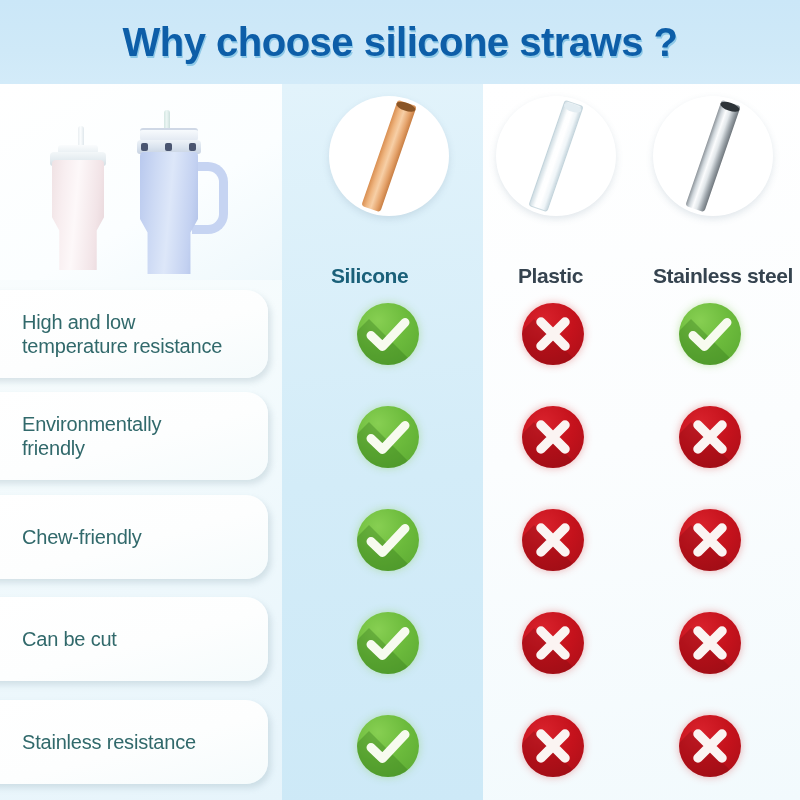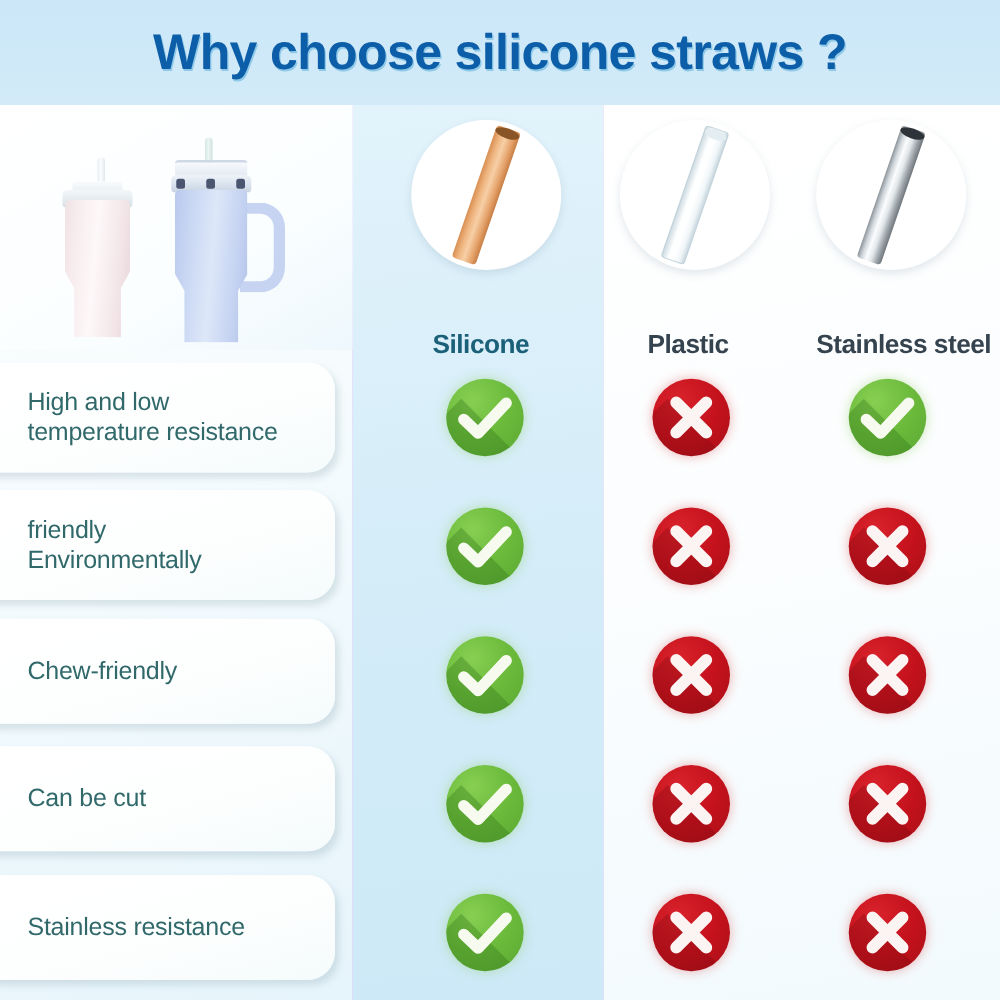--- a/index.html
+++ b/index.html
@@ -6,21 +6,21 @@
 
   html, body {
     width:800px; height:800px;
     font-family:"Liberation Sans", sans-serif;
     overflow:hidden;
   }
 
   #infographic {
     position:relative;
     width:800px; height:800px;
-    background:#f0abfc;
+    background:#84cc16;
   }
 
   
   .title-band {
     position:absolute; left:0; top:0;
     width:800px; height:84px;
     background:linear-gradient(180deg,#cbe7f8 0%,#cfe9f8 60%,#d3ebf9 100%);
     display:flex; align-items:center; justify-content:center;
   }
   .title-text {
@@ -161,21 +161,21 @@
   }
   .sw-steel .tube::after { background:#2d3338; }
 
   
   .col-head {
     position:absolute; top:264px;
     font-size:21px; font-weight:bold;
     white-space:nowrap;
     letter-spacing:-0.4px;
   }
-  .head-silicone { left:346px; color:#1a6079; }
+  .head-silicone { left:331px; color:#1a6079; }
   .head-plastic  { left:518px; color:#35434f;text-align:right; }
   .head-steel    { left:653px; color:#35434f; }
 
   
   .feature-card {
     position:absolute; left:-16px;
     width:284px;
     background:linear-gradient(165deg,#ffffff 0%,#fdfefe 55%,#f5fbfc 100%);
     border-radius:0 22px 22px 0;
     box-shadow:3px 4px 6px rgba(110,140,155,.22);
@@ -268,22 +268,22 @@
   <div class="col-head head-steel">Stainless steel</div>
 
   <div class="feature-card" style="top:290px;height:88px;">
     <div class="feature-label">
       <div>High and low</div>
       <div>temperature resistance</div>
     </div>
   </div>
   <div class="feature-card" style="top:392px;height:88px;">
     <div class="feature-label">
+      <div>Environmentally</div>
       <div>friendly</div>
-      <div>Environmentally</div>
     </div>
   </div>
   <div class="feature-card" style="top:495px;height:84px;">
     <div class="feature-label">
       <div>Chew-friendly</div>
     </div>
   </div>
   <div class="feature-card" style="top:597px;height:84px;">
     <div class="feature-label">
       <div>Can be cut</div>

